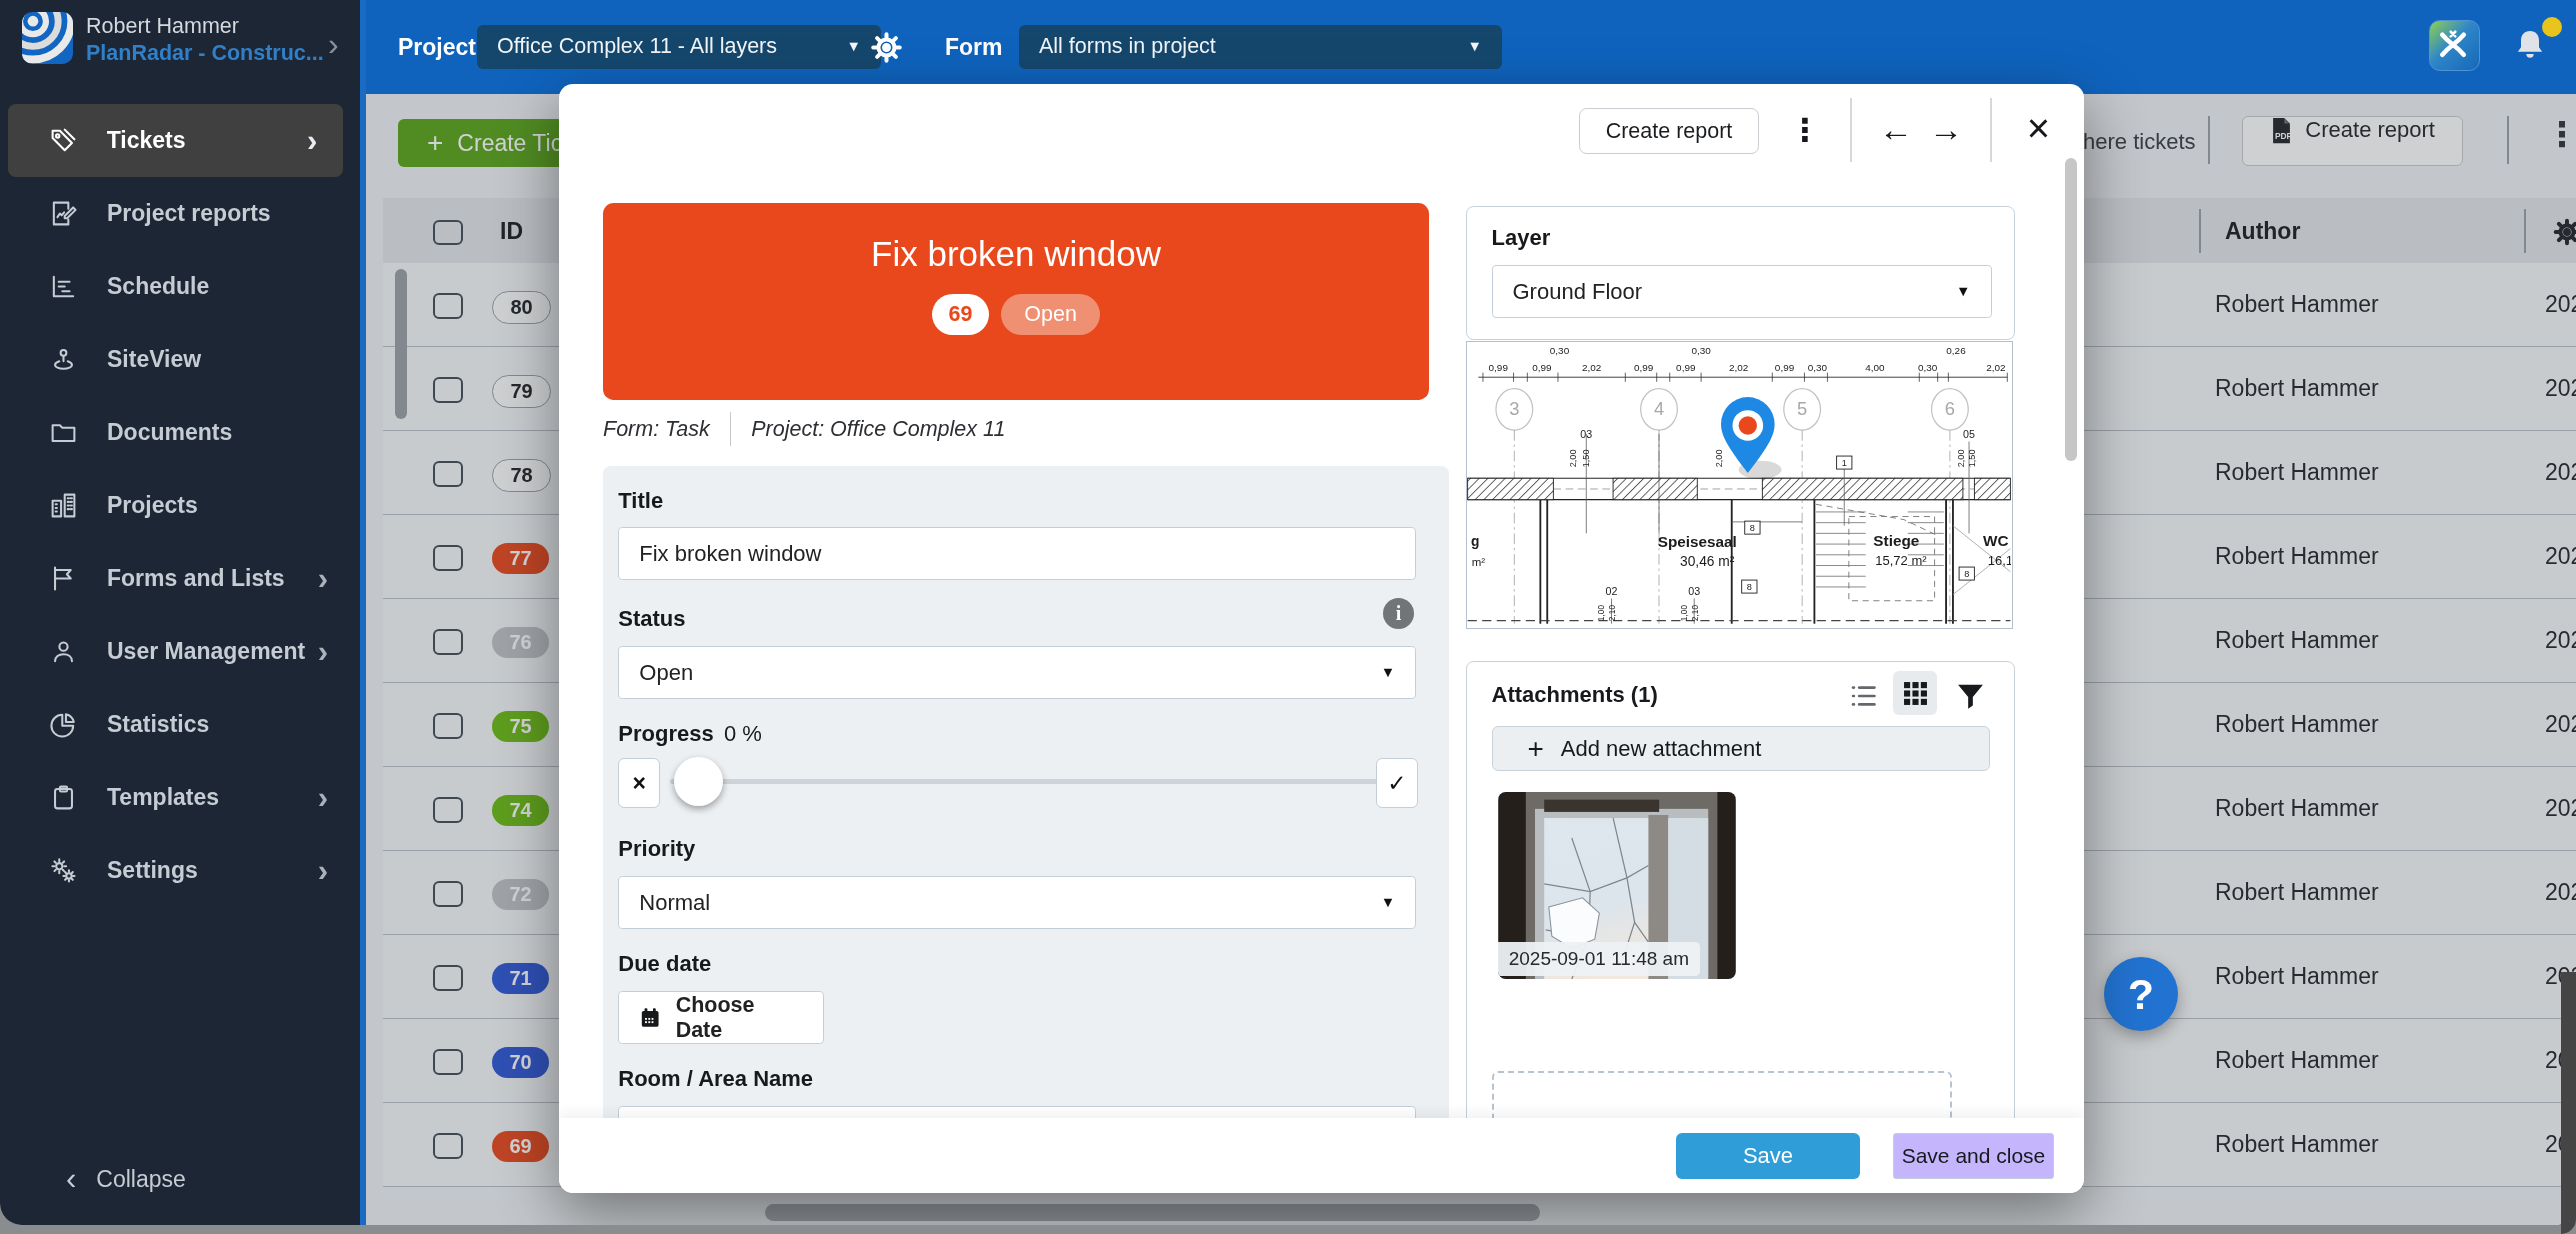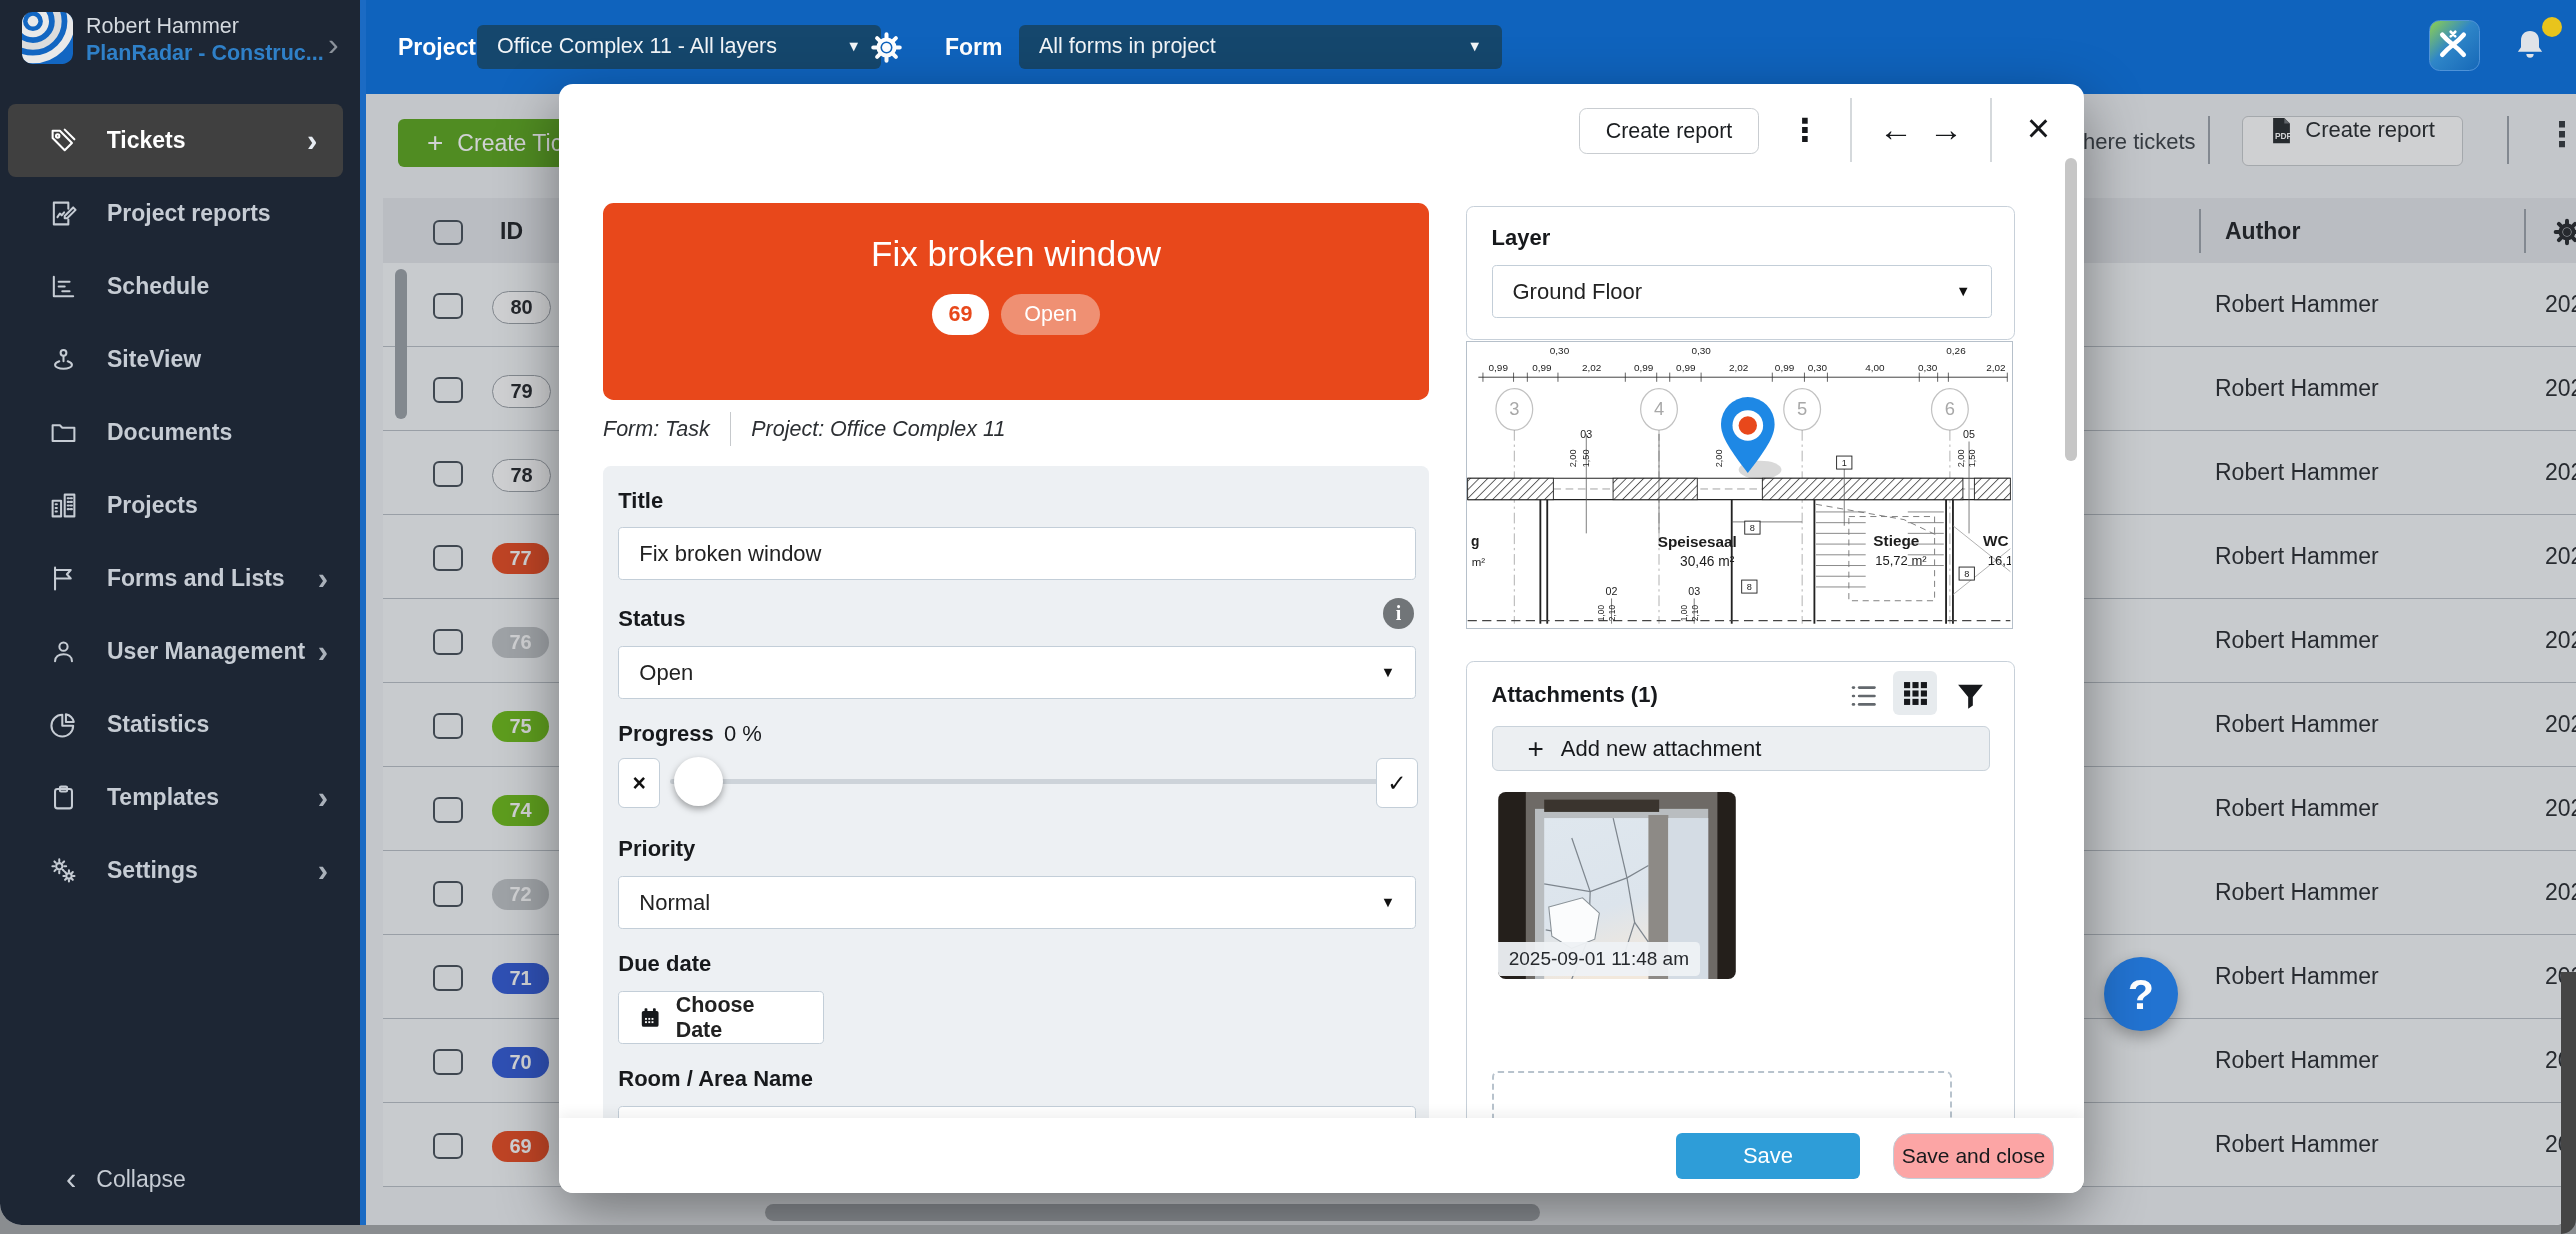--- a/index.html
+++ b/index.html
@@ -80,21 +80,21 @@
   .card-title{margin-top:31px;font-size:35px;}
   .card-sub{margin-top:20px;font-size:20px;color:#fbe0d6;}
   .pills{margin-top:20px;display:flex;justify-content:center;gap:12.3px;}
   .pill-id{background:#fff;color:#e8481b;font-weight:bold;font-size:21.5px;border-radius:21.5px;
            min-width:57px;height:41px;display:flex;align-items:center;justify-content:center;}
   .pill-open{background:#ef9073;color:#fff;font-size:21.5px;border-radius:21.5px;padding:0 23px;height:41px;
              display:flex;align-items:center;justify-content:center;}
   .form-line{position:absolute;left:44px;top:328px;display:flex;align-items:center;gap:20px;
              font-size:21.5px;font-style:italic;color:#2c2f33;}
   .fl-div{width:1.5px;height:34px;background:#c6c9cc;}
-  .panel-l{position:absolute;left:44px;top:382px;width:826px;height:728px;background:#edf0f3;border-radius:7.7px;}
+  .panel-l{position:absolute;left:44px;top:382px;width:826px;height:728px;background:#edf0f3;border-radius:7.7px;padding-left:20px;}
   .f-label{position:absolute;font-size:22px;font-weight:bold;color:#17191c;}
   .f-input{position:absolute;background:#fff;border:1.5px solid #c3ced8;border-radius:4.6px;height:51px;
            font-size:22px;color:#222;display:flex;align-items:center;padding:0 20px;}
   .f-select{justify-content:space-between;cursor:pointer;}
   .info-ic{position:absolute;width:31px;height:31px;border-radius:50%;background:#717578;color:#fff;
            font-size:20px;font-weight:bold;display:flex;align-items:center;justify-content:center;font-family:"Liberation Serif",serif;}
   .sq-btn{position:absolute;width:40px;height:48px;background:#fff;border:1.5px solid #c3ced8;border-radius:6.1px;
           display:flex;align-items:center;justify-content:center;font-size:23px;font-weight:bold;color:#111;cursor:pointer;}
   .track{position:absolute;height:4.6px;background:#cdd3d9;border-radius:2.3px;}
   .knob{position:absolute;width:49px;height:49px;background:#fff;border-radius:50%;
@@ -106,22 +106,22 @@
   .thumb-ts{position:absolute;left:0;bottom:3.1px;background:rgba(238,241,244,0.95);font-size:19px;color:#26292d;
             padding:6.1px 10.7px;border-radius:0 4.6px 4.6px 0;}
   .show-all{position:absolute;background:#fff;border:1.5px solid #c7d0d9;border-radius:6.1px;height:41px;
             display:flex;align-items:center;justify-content:center;font-size:21.5px;color:#17191c;cursor:pointer;}
   .drop{position:absolute;border:2.3px dashed #b8c3cd;border-radius:6.1px;display:flex;align-items:flex-end;
         justify-content:center;color:#9aa3ab;font-size:22px;}
   .m-footer{position:absolute;left:0;bottom:0;width:100%;height:75px;background:#fff;
             box-shadow:0 -4.6px 12.3px rgba(0,0,0,.06);border-radius:0 0 14px 14px;z-index:6;}
   .btn-save{position:absolute;left:1117px;top:14.6px;width:184px;height:46px;background:#2e9dd8;border:none;
             border-radius:6.1px;color:#fff;font-size:22px;cursor:pointer;}
-  .btn-savec{position:absolute;left:1334px;top:14.6px;width:161px;height:46px;background:#fca5a5;
-             border:1.5px solid #c3ced8;border-radius:16px;color:#17191c;font-size:21px;cursor:pointer;}
+  .btn-savec{position:absolute;left:1334px;top:14.6px;width:161px;height:46px;background:#c4b5fd;
+             border:1.5px solid #c3ced8;border-radius:3px;color:#17191c;font-size:21px;cursor:pointer;}
   .m-scroll{position:absolute;left:1506px;top:74px;width:11.5px;height:303px;background:#c6c6c6;border-radius:6.1px;}
   .dark-edge{position:absolute;right:0;top:972px;width:15.3px;bottom:0;background:#454545;
              border-bottom-right-radius:20px;z-index:7;}
   text{font-family:"Liberation Sans",sans-serif;}
 </style>
 </head>
 <body>
 
 <div class="app">
 

